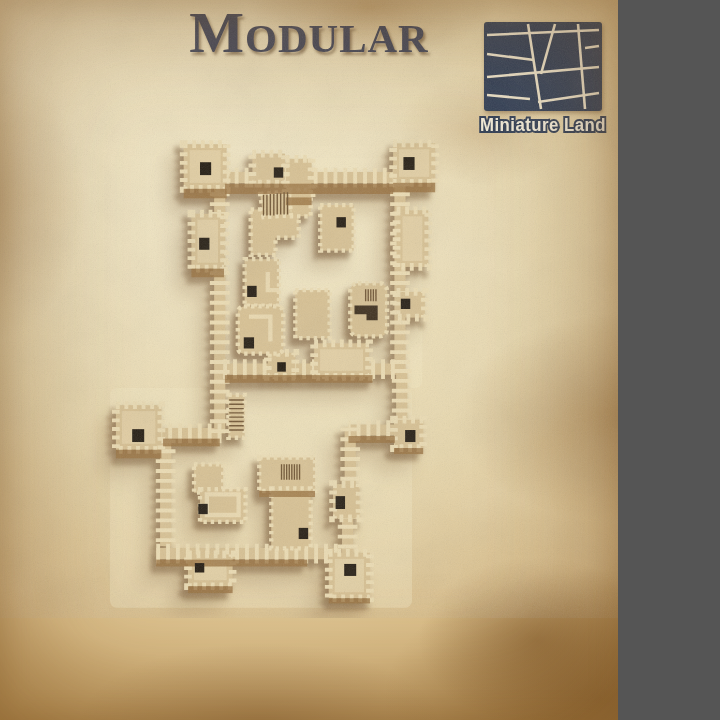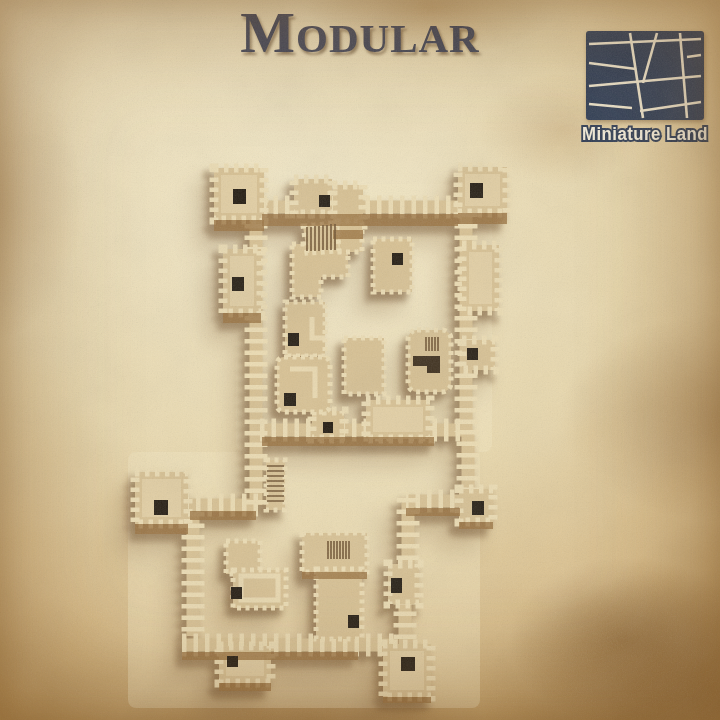--- a/index.html
+++ b/index.html
@@ -1,37 +1,37 @@
 <!DOCTYPE html>
 <html style="--title-color: #3e4254; --logo-bg: #2b3951; --logo-line: #efe5cb; --logo-text: #f6efdb; --parch-light: #f2e8c8; --parch-mid: #e9d8ac; --parch-dark: #d8bb86; --parch-edge: #b18a4e; --wall-light: #ecdcb2; --wall-mid: #d8c192; --wall-dark: #b99a67; --wall-face: #9a723e; --floor: #f3e7c0; --window: #221a0f; --shadow: #75502a;"><head>
 <meta charset="utf-8">
 <style>
   html,body{margin:0;padding:0;background:#555;}
   .poster{
-    position:relative;width:720px;height:720px;overflow:hidden;
+    position:relative;width:618px;height:720px;overflow:hidden;
     font-family:"Liberation Sans",sans-serif;
     background:
       radial-gradient(170px 120px at 87% 89%, rgba(125,85,38,.50), rgba(125,85,38,0) 70%),
       radial-gradient(240px 150px at 101% 58%, rgba(133,92,43,.42), rgba(133,92,43,0) 70%),
       radial-gradient(300px 180px at 97% 97%, rgba(110,72,30,.45), rgba(110,72,30,0) 72%),
       radial-gradient(180px 70px at 60% 1%, rgba(146,100,44,.38), rgba(146,100,44,0) 70%),
       radial-gradient(140px 200px at -2% 28%, rgba(138,94,44,.30), rgba(138,94,44,0) 70%),
       radial-gradient(260px 120px at 42% 101%, rgba(120,80,36,.38), rgba(120,80,36,0) 70%),
       radial-gradient(120px 80px at 78% 18%, rgba(150,103,48,.22), rgba(150,103,48,0) 70%),
       linear-gradient(135deg, rgba(255,248,225,.35), rgba(255,248,225,0) 35%),
       radial-gradient(620px 560px at 44% 32%, var(--parch-light) 0%, var(--parch-mid) 48%, var(--parch-dark) 78%, var(--parch-edge) 100%);
   }
   .title{
     position:absolute;top:8px;left:0;right:0;z-index:5;
     text-align:center;font-family:"Liberation Serif",serif;font-weight:bold;
     font-variant:small-caps;color:var(--title-color);
     font-size:58px;line-height:49px;letter-spacing:1px;
     text-shadow:2px 3px 3px rgba(74,48,18,.55);
   }
-  .logo{position:absolute;top:31px;right:14px;width:120px;z-index:6;}
+  .logo{position:absolute;top:22px;right:14px;width:120px;z-index:6;}
   .logo-mark{
     width:118px;height:89px;background:var(--logo-bg);border-radius:3px;
     box-shadow:1px 2px 4px rgba(90,60,25,.45);
   }
   .logo-mark svg{display:block;width:118px;height:89px;}
   .logo-lines{stroke:var(--logo-line);stroke-width:2.6;fill:none;stroke-linecap:butt;}
   .wordmark{display:block;width:134px;height:26px;margin-left:-8px;margin-top:1px;}
   .wordmark text{
     font-family:"Liberation Sans",sans-serif;font-size:18px;font-weight:bold;
     fill:var(--logo-text);stroke:var(--logo-bg);stroke-width:4;paint-order:stroke;

